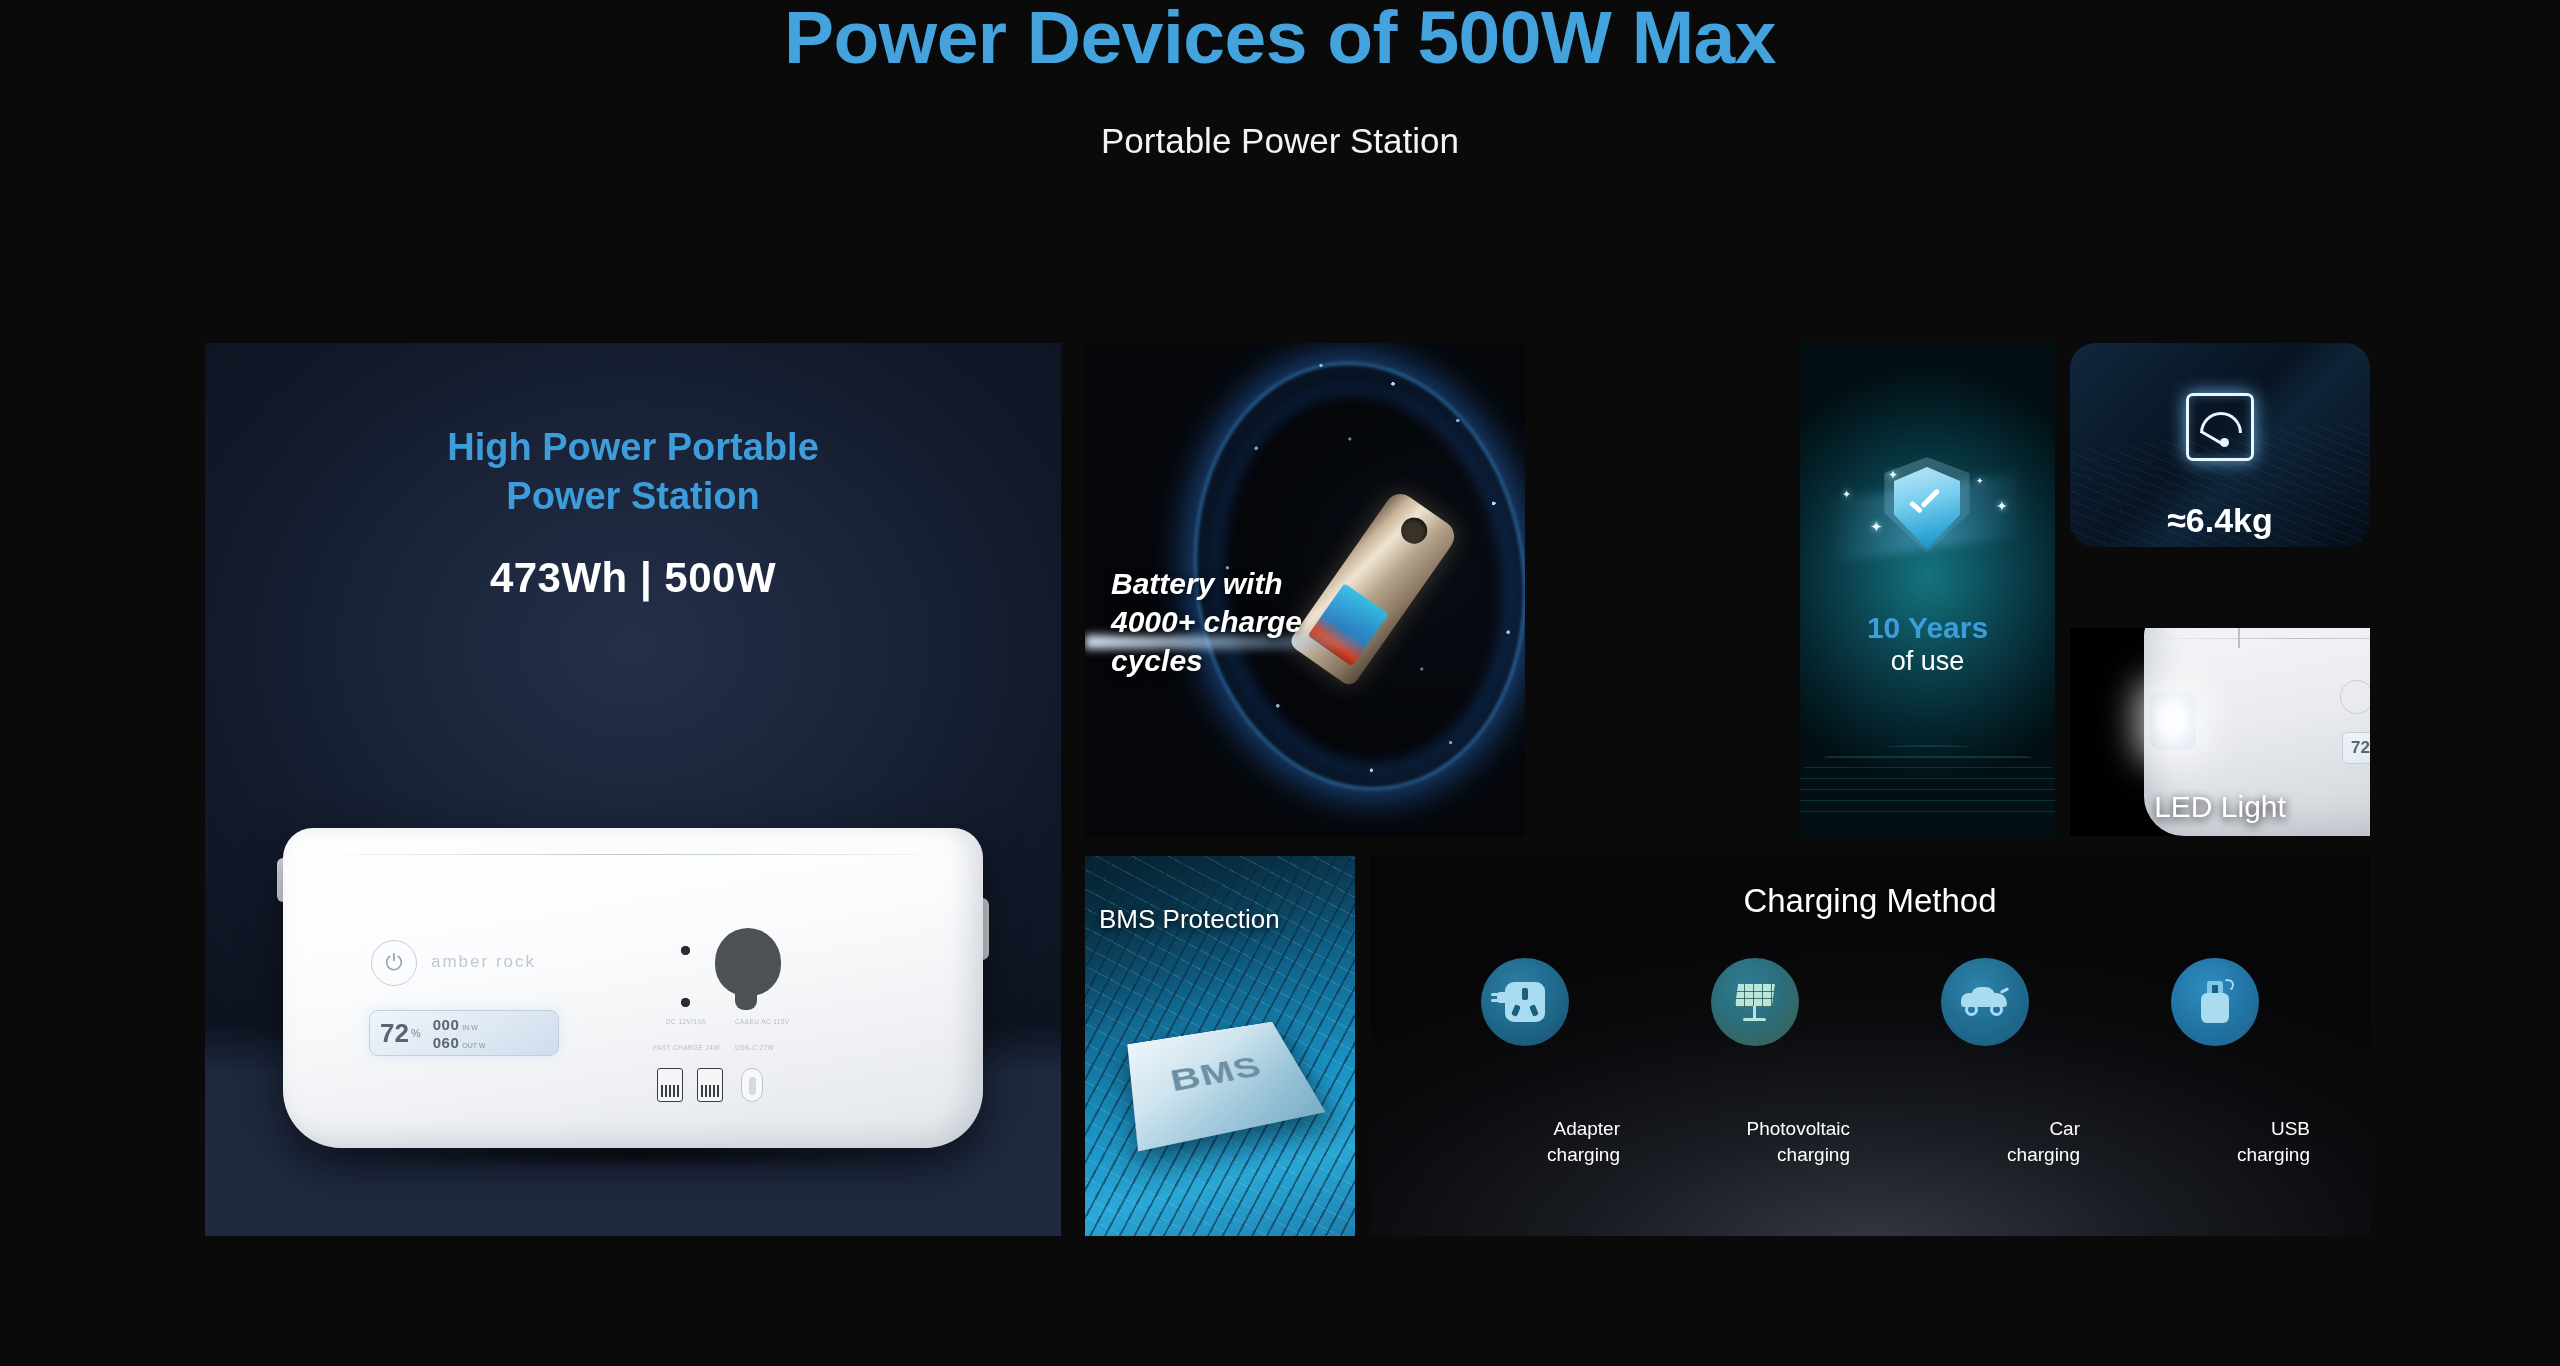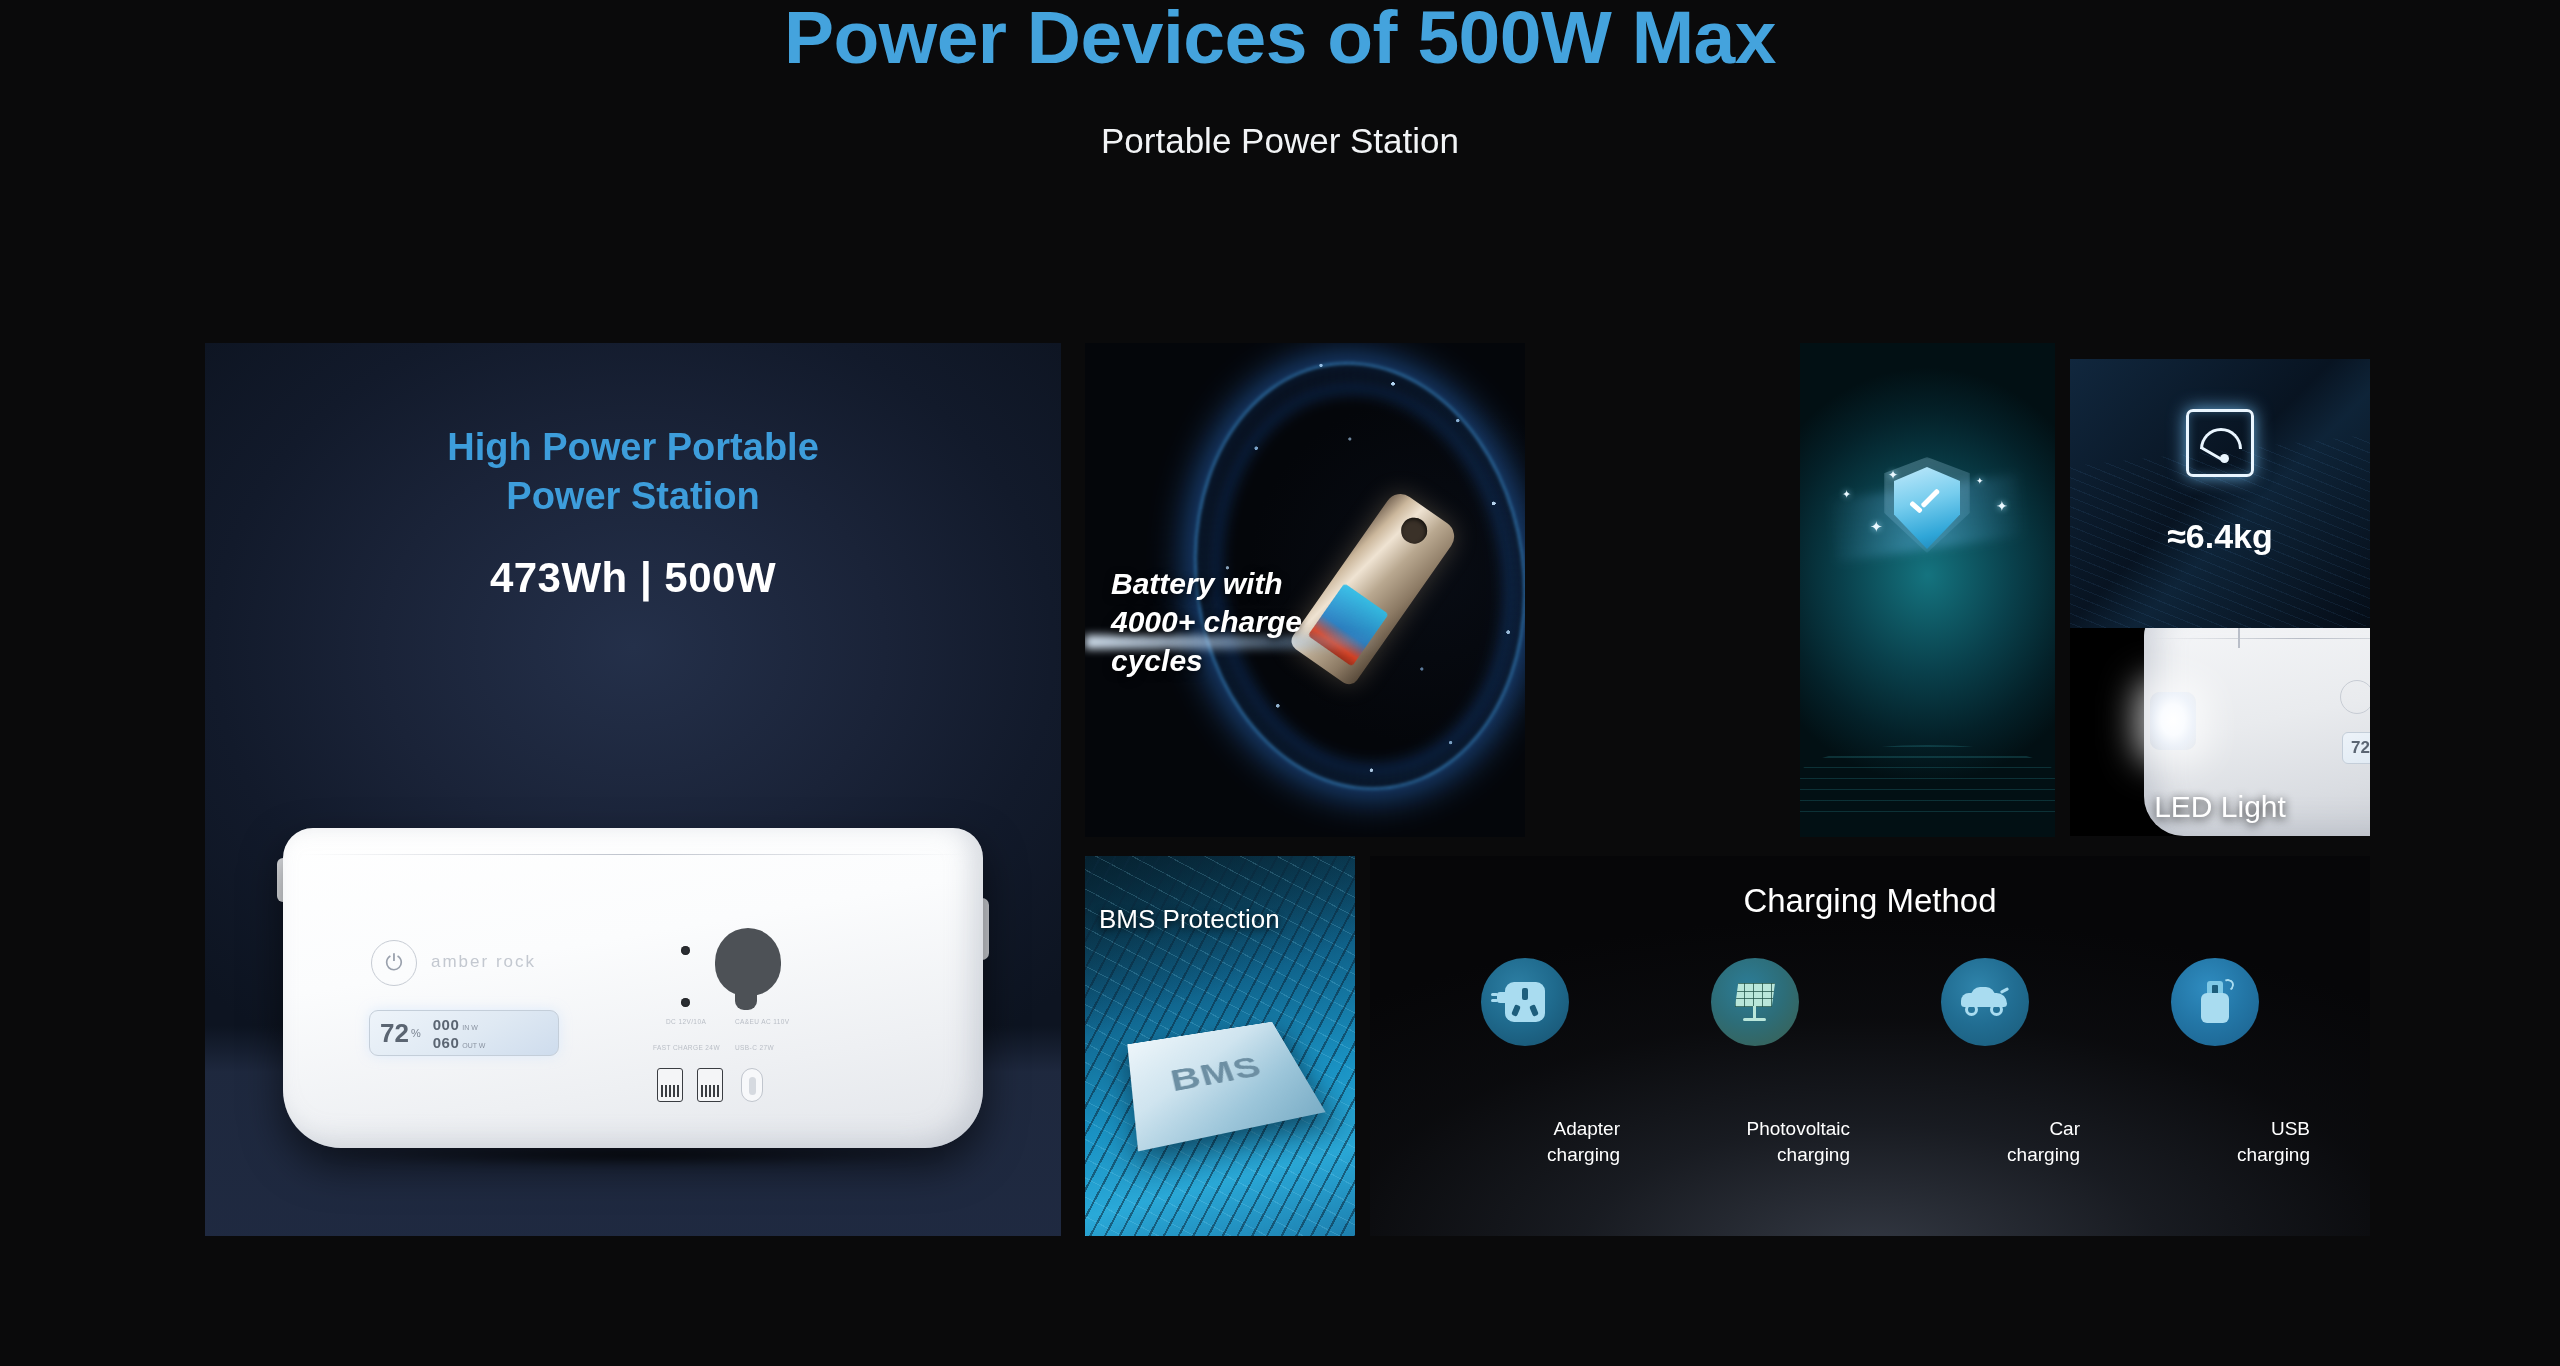--- a/index.html
+++ b/index.html
@@ -263,24 +263,25 @@
   .spark.s2 { left:70px; top:66px; font-size:15px; }
   .spark.s3 { left:88px; top:16px; font-size:12px; }
   .spark.s4 { left:196px; top:46px; font-size:14px; }
   .spark.s5 { left:176px; top:24px; font-size:9px; }
   .yr-txt { position:absolute; left:0; top:268px; width:255px; text-align:center; }
   .yr-big { font-size:30px; font-weight:bold; color:#3d9ddb; line-height:1.12; }
   .yr-small { font-size:27px; font-weight:400; color:#ffffff; line-height:1.2; }
 
   
   .p-weight {
-    left:1865px; top:16px; width:300px; height:272px;
+    left:1865px; top:0; width:300px; height:204px;
     background:
       linear-gradient(135deg, rgba(18,42,66,.9) 0%, rgba(8,20,34,.95) 46%, rgba(16,40,62,.85) 58%, rgba(5,12,22,1) 100%),
       #050c16;
+    border-radius: 25px;
   }
   .wt-streak {
     position:absolute; left:-40px; top:90px; width:420px; height:190px;
     background:repeating-linear-gradient(28deg, rgba(80,140,200,.10) 0 1px, rgba(0,0,0,0) 1px 9px);
     transform:rotate(-6deg);
   }
   .wt-icon {
     position:absolute; left:116px; top:50px; width:68px; height:68px;
     border:3px solid #eaf6ff; border-radius:7px;
     box-shadow:0 0 18px rgba(120,200,255,.85), inset 0 0 10px rgba(120,200,255,.35);
@@ -515,20 +516,24 @@
         <div class="shield-rays"></div>
         <div class="shield-glass"></div>
         <div class="shield"></div>
         <div class="shield-check"></div>
         <span class="spark s1">✦</span>
         <span class="spark s2">✦</span>
         <span class="spark s3">✦</span>
         <span class="spark s4">✦</span>
         <span class="spark s5">✦</span>
       </div>
+      <div class="yr-txt">
+        <div class="yr-big">10 Years</div>
+        <div class="yr-small">of use</div>
+      </div>
     </div>
 
     <div class="panel p-weight">
       <div class="wt-streak"></div>
       <div class="wt-icon">
         <div class="wt-gauge"></div>
         <div class="wt-needle"></div>
         <div class="wt-pivot"></div>
       </div>
       <div class="wt-txt">≈6.4kg</div>

